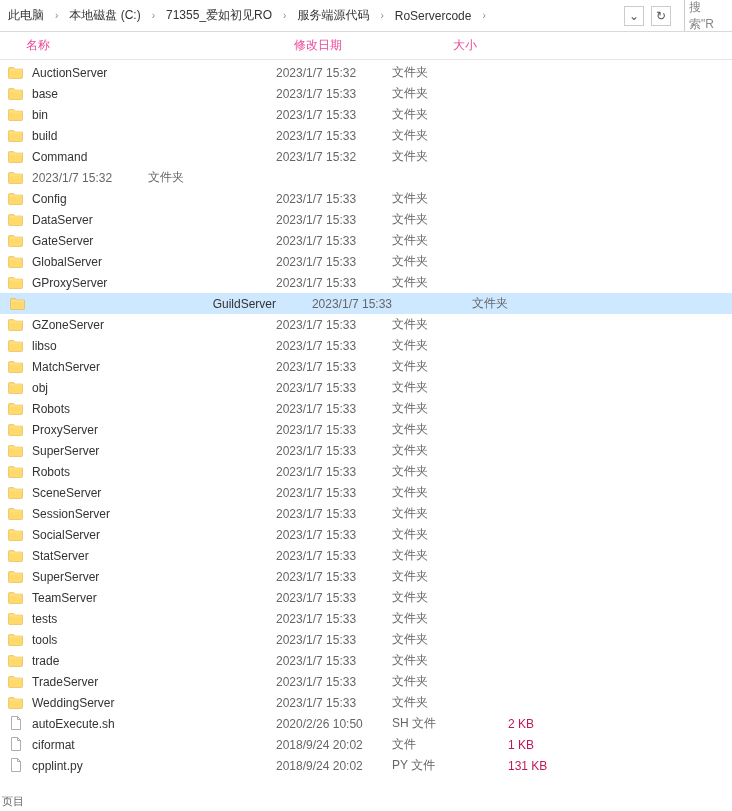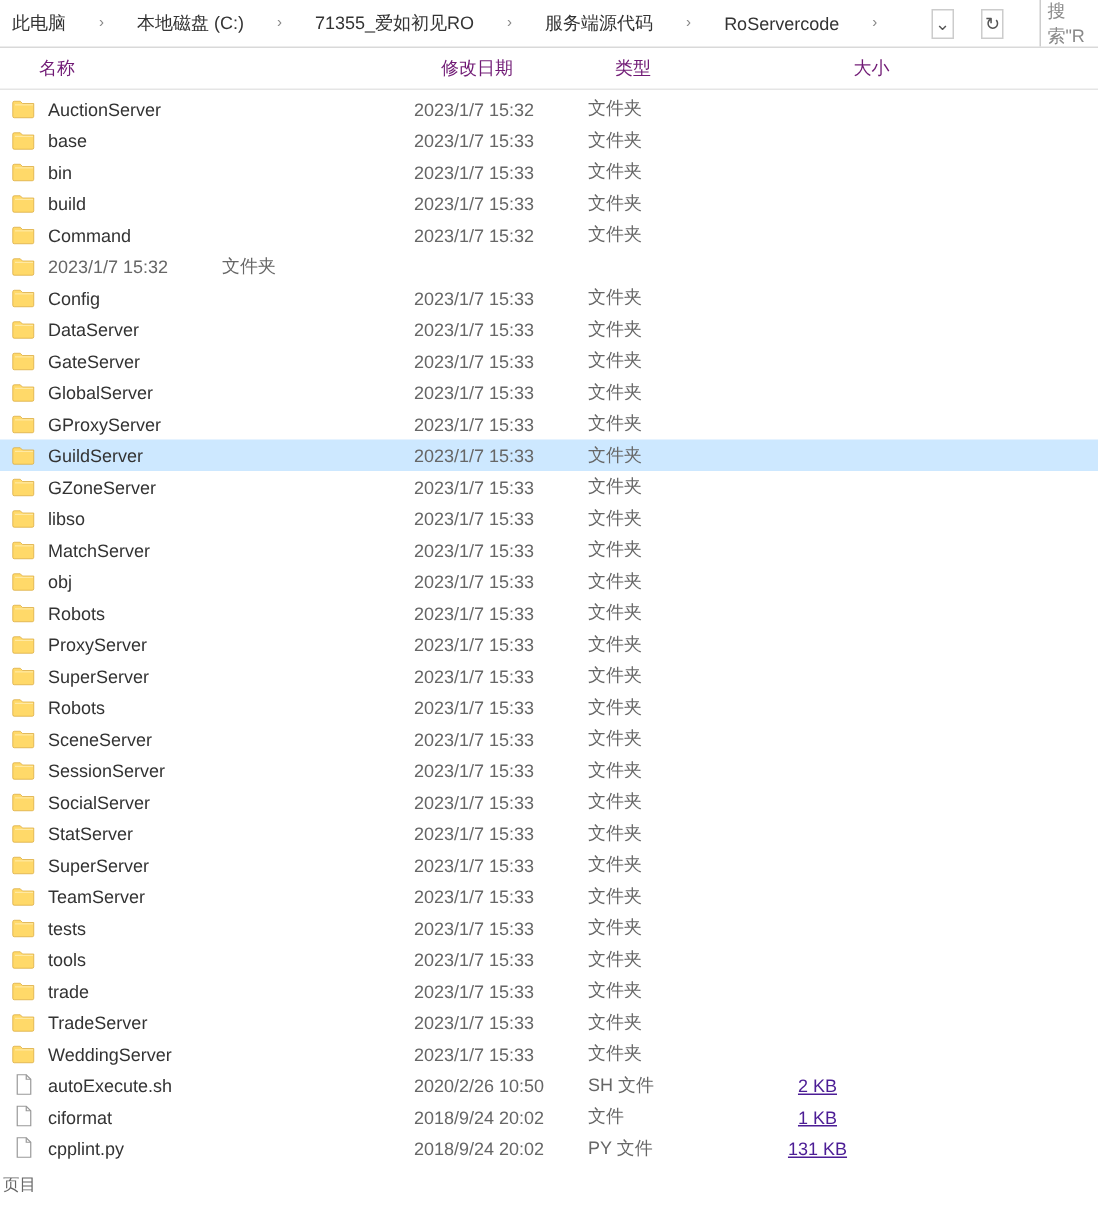--- a/index.html
+++ b/index.html
@@ -1,43 +1,43 @@
 <!DOCTYPE html>
 <html><head>
 <meta charset="utf-8">
 <style>
 * { margin: 0; padding: 0; box-sizing: border-box; font-family: "Microsoft YaHei", "Segoe UI", sans-serif; font-size: 12px; }
 body { background: #fff; color: #333; width: 732px; height: 811px; overflow: hidden; }
 
-.breadcrumb { display: flex; align-items: center; height: 32px; padding: 0 4px; border-bottom: 1px solid #d9d9d9; gap: 16px; }
+.breadcrumb { display: flex; align-items: center; height: 32px; padding: 0 4px; border-bottom: 1px solid #d9d9d9; gap: 5px; }
 .breadcrumb .crumb { padding: 2px 4px; color: #333; cursor: pointer; white-space: nowrap; }
 .breadcrumb .sep { color: #888; font-size: 10px; padding: 0 2px; }
 .breadcrumb .spacer { flex: 1; }
 .breadcrumb .nav-btn { width: 20px; height: 20px; display: flex; align-items: center; justify-content: center; border: 1px solid #ccc; margin-left: 2px; cursor: pointer; color: #555; }
 .breadcrumb .search { margin-left: 8px; padding: 2px 4px; border-left: 1px solid #ccc; height: 100%; display: flex; align-items: center; color: #888; width: 44px; overflow: hidden; }
 
-.columns { display: flex; height: 28px; border-bottom: 1px solid #e5e5e5; color: #701a75; padding-left: 20px; }
+.columns { display: flex; height: 28px; border-bottom: 1px solid #e5e5e5; color: #ec4899; padding-left: 20px; }
 .columns .col { display: flex; align-items: center; padding: 0 6px; border-right: 1px solid transparent; }
 .col-name { width: 268px; }
 .col-date { width: 116px; }
 .col-type { width: 116px; }
 .col-size { width: 80px; text-align: right; justify-content: flex-end; }
 
 .files { padding-top: 2px; }
 .row { display: flex; align-items: center; height: 21px; padding-left: 8px; cursor: pointer; }
-.row.selected { background: #cde8ff; }
+.row.selected { background: #cde8ff; text-align: right; }
 .row .icon { width: 18px; height: 18px; margin-right: 6px; flex-shrink: 0; }
 .row .name { width: 244px; color: #333; white-space: nowrap; overflow: hidden; }
 .row .date { width: 116px; color: #666; }
 .row .type { width: 116px; color: #666; }
-.row .size { width: 74px; color: #4c1d95; text-align: center; text-decoration: underline; }
+.row .size { width: 74px; color: #be185d; text-align: left; }
 
 .folder-icon svg, .file-icon svg { width: 16px; height: 16px; }
 
-.footer { position: absolute; bottom: 12px; left: 0; font-size: 11px; color: #666; padding: 2px; }
+.footer { position: absolute; bottom: 0; left: 0; font-size: 11px; color: #666; padding: 2px; }
 </style>
 </head>
 <body>
 
 <div class="breadcrumb">
   <span class="crumb">此电脑</span>
   <span class="sep">›</span>
   <span class="crumb">本地磁盘 (C:)</span>
   <span class="sep">›</span>
   <span class="crumb">71355_爱如初见RO</span>
@@ -48,21 +48,20 @@
   <span class="sep">›</span>
   <span class="spacer"></span>
   <span class="nav-btn">⌄</span>
   <span class="nav-btn">↻</span>
   <span class="search">搜索"R</span>
 </div>
 
 <div class="columns">
   <div class="col col-name">名称</div>
   <div class="col col-date">修改日期</div>
-  <div class="col col-type">类型</div>
   <div class="col col-size">大小</div>
 </div>
 
 <div class="files" id="files">
     <div class="row">
       <span class="icon folder-icon"><svg viewBox="0 0 16 16">
           <path fill="#ffd969" stroke="#d9a93e" stroke-width="0.5" d="M1.5 3.5 h4 l1.5 1.5 h7.5 v8.5 a1 1 0 0 1 -1 1 h-12 a1 1 0 0 1 -1 -1 v-9 a1 1 0 0 1 1 -1 z"></path>
           <path fill="#fff3c9" d="M2 5.5 h12 v0.8 h-12 z" opacity="0.6"></path>
         </svg></span>
       <span class="name">AuctionServer</span>

